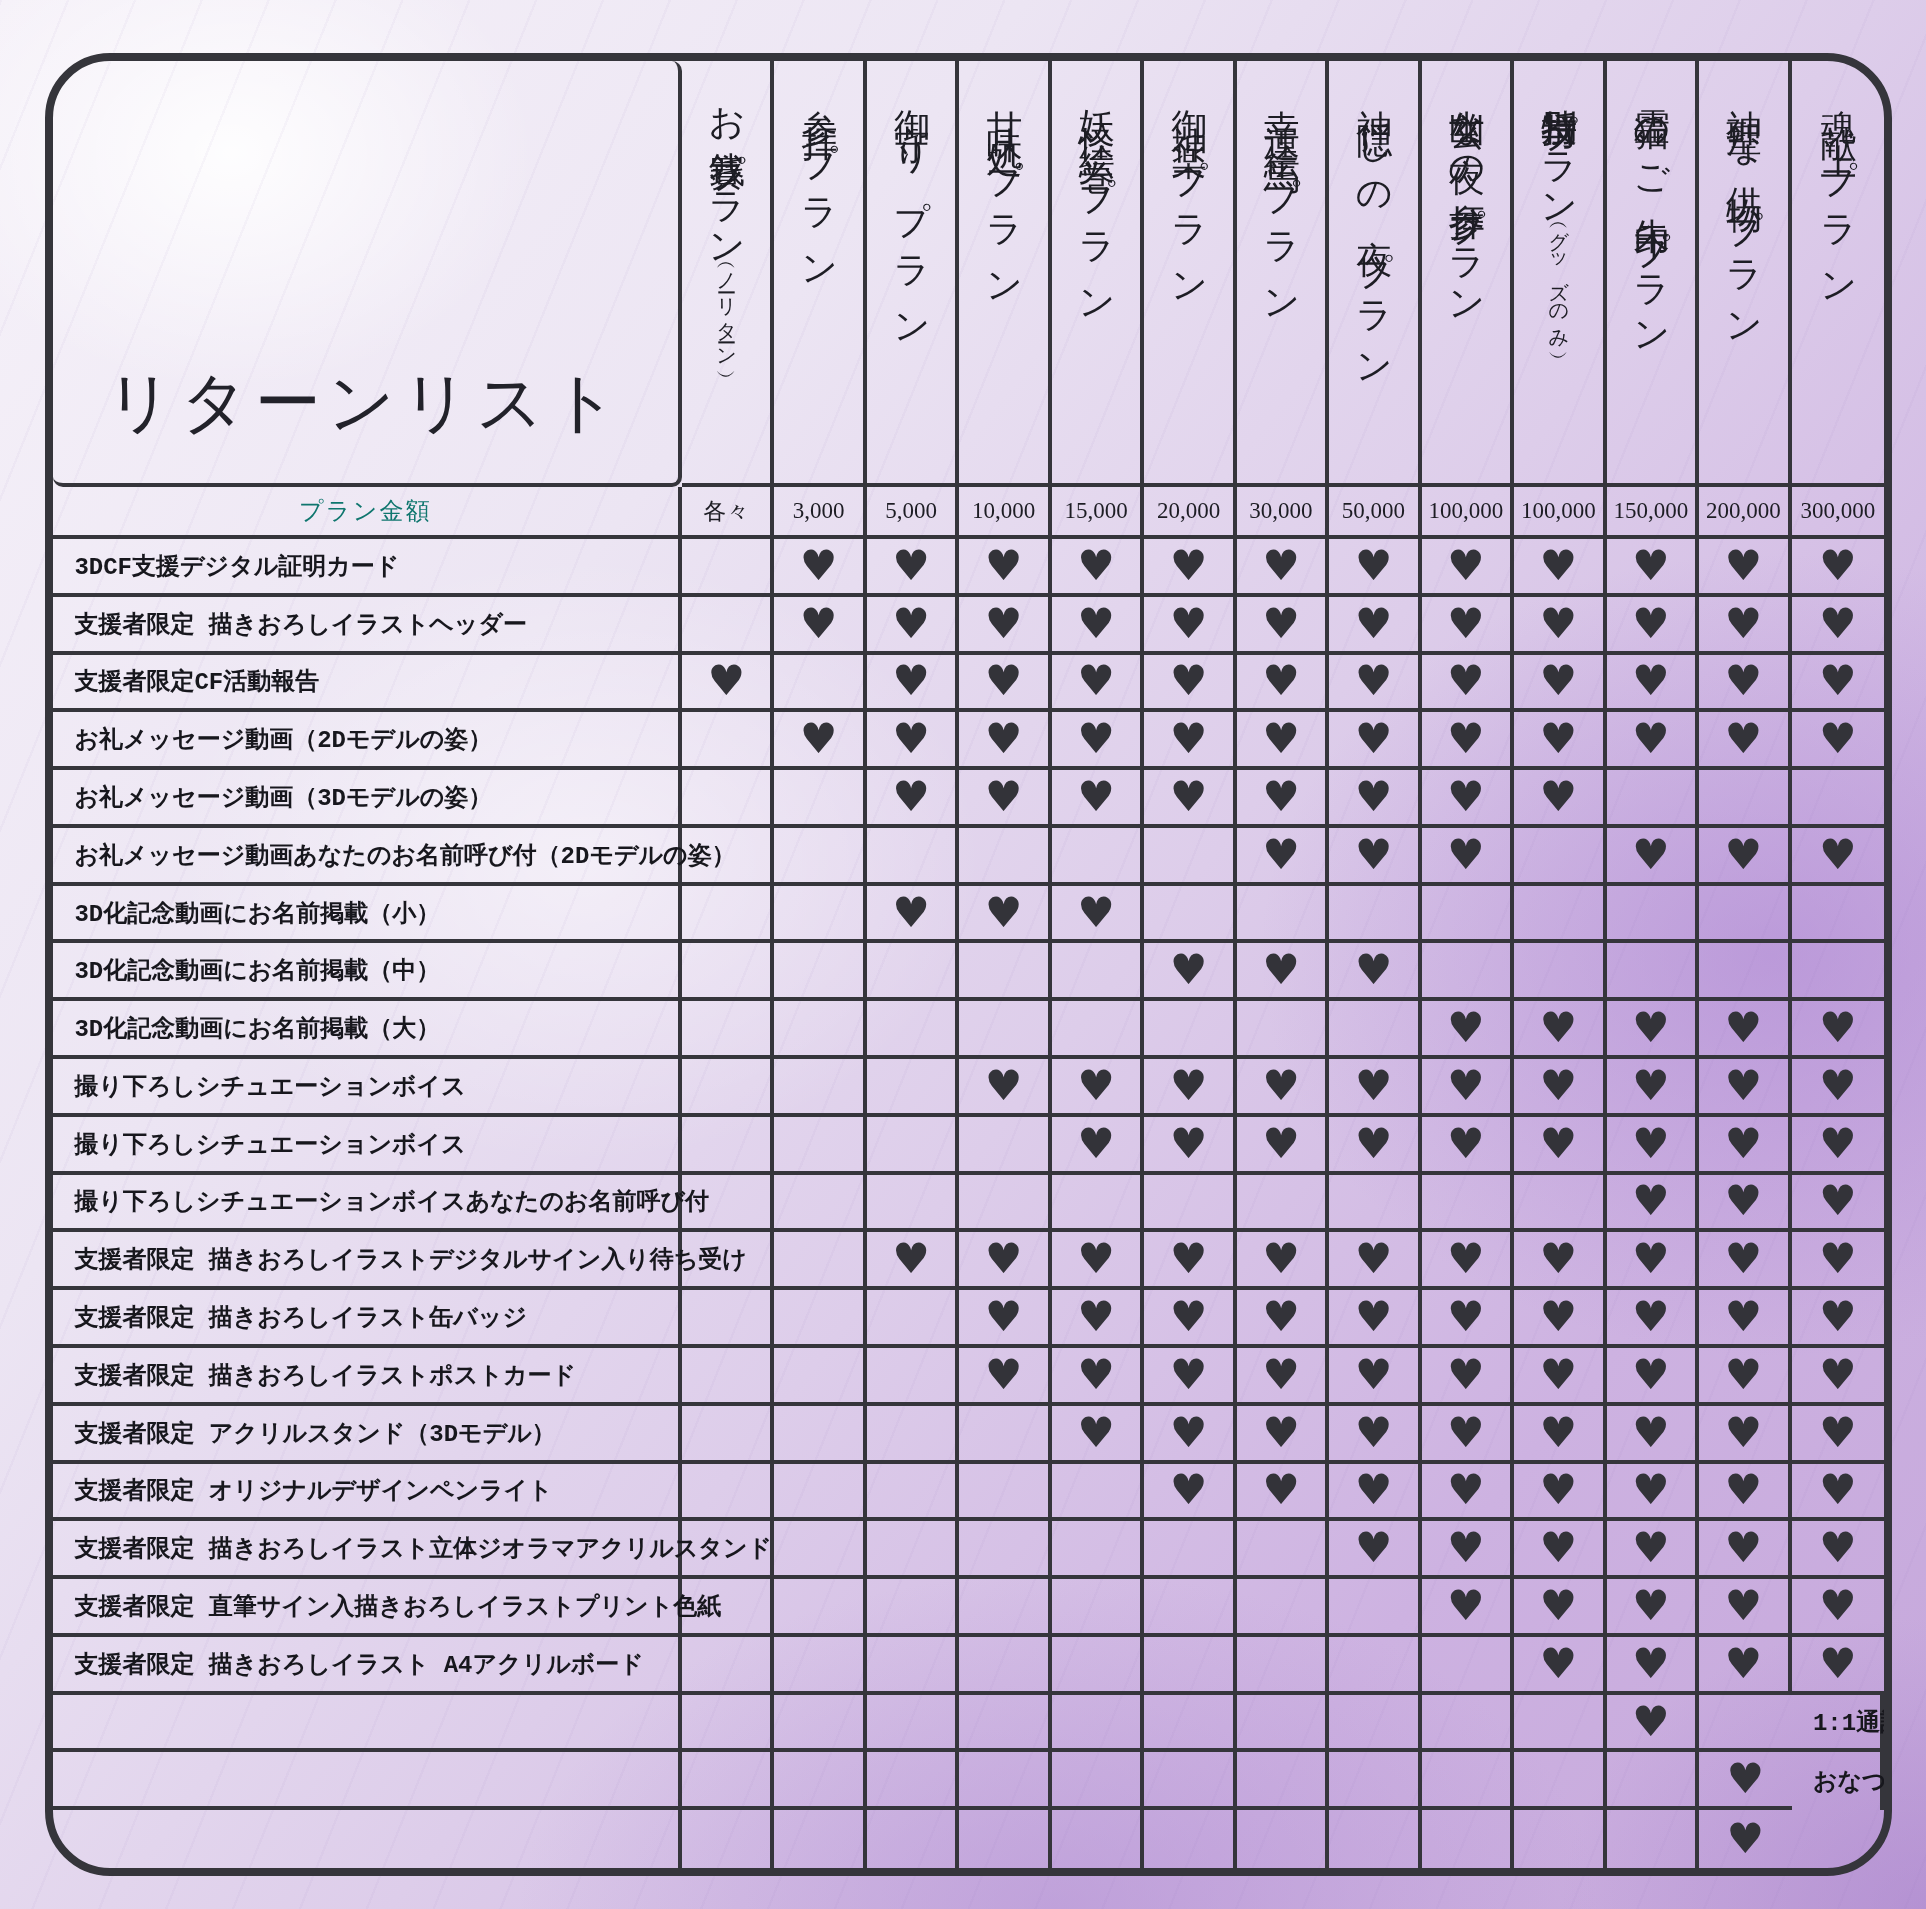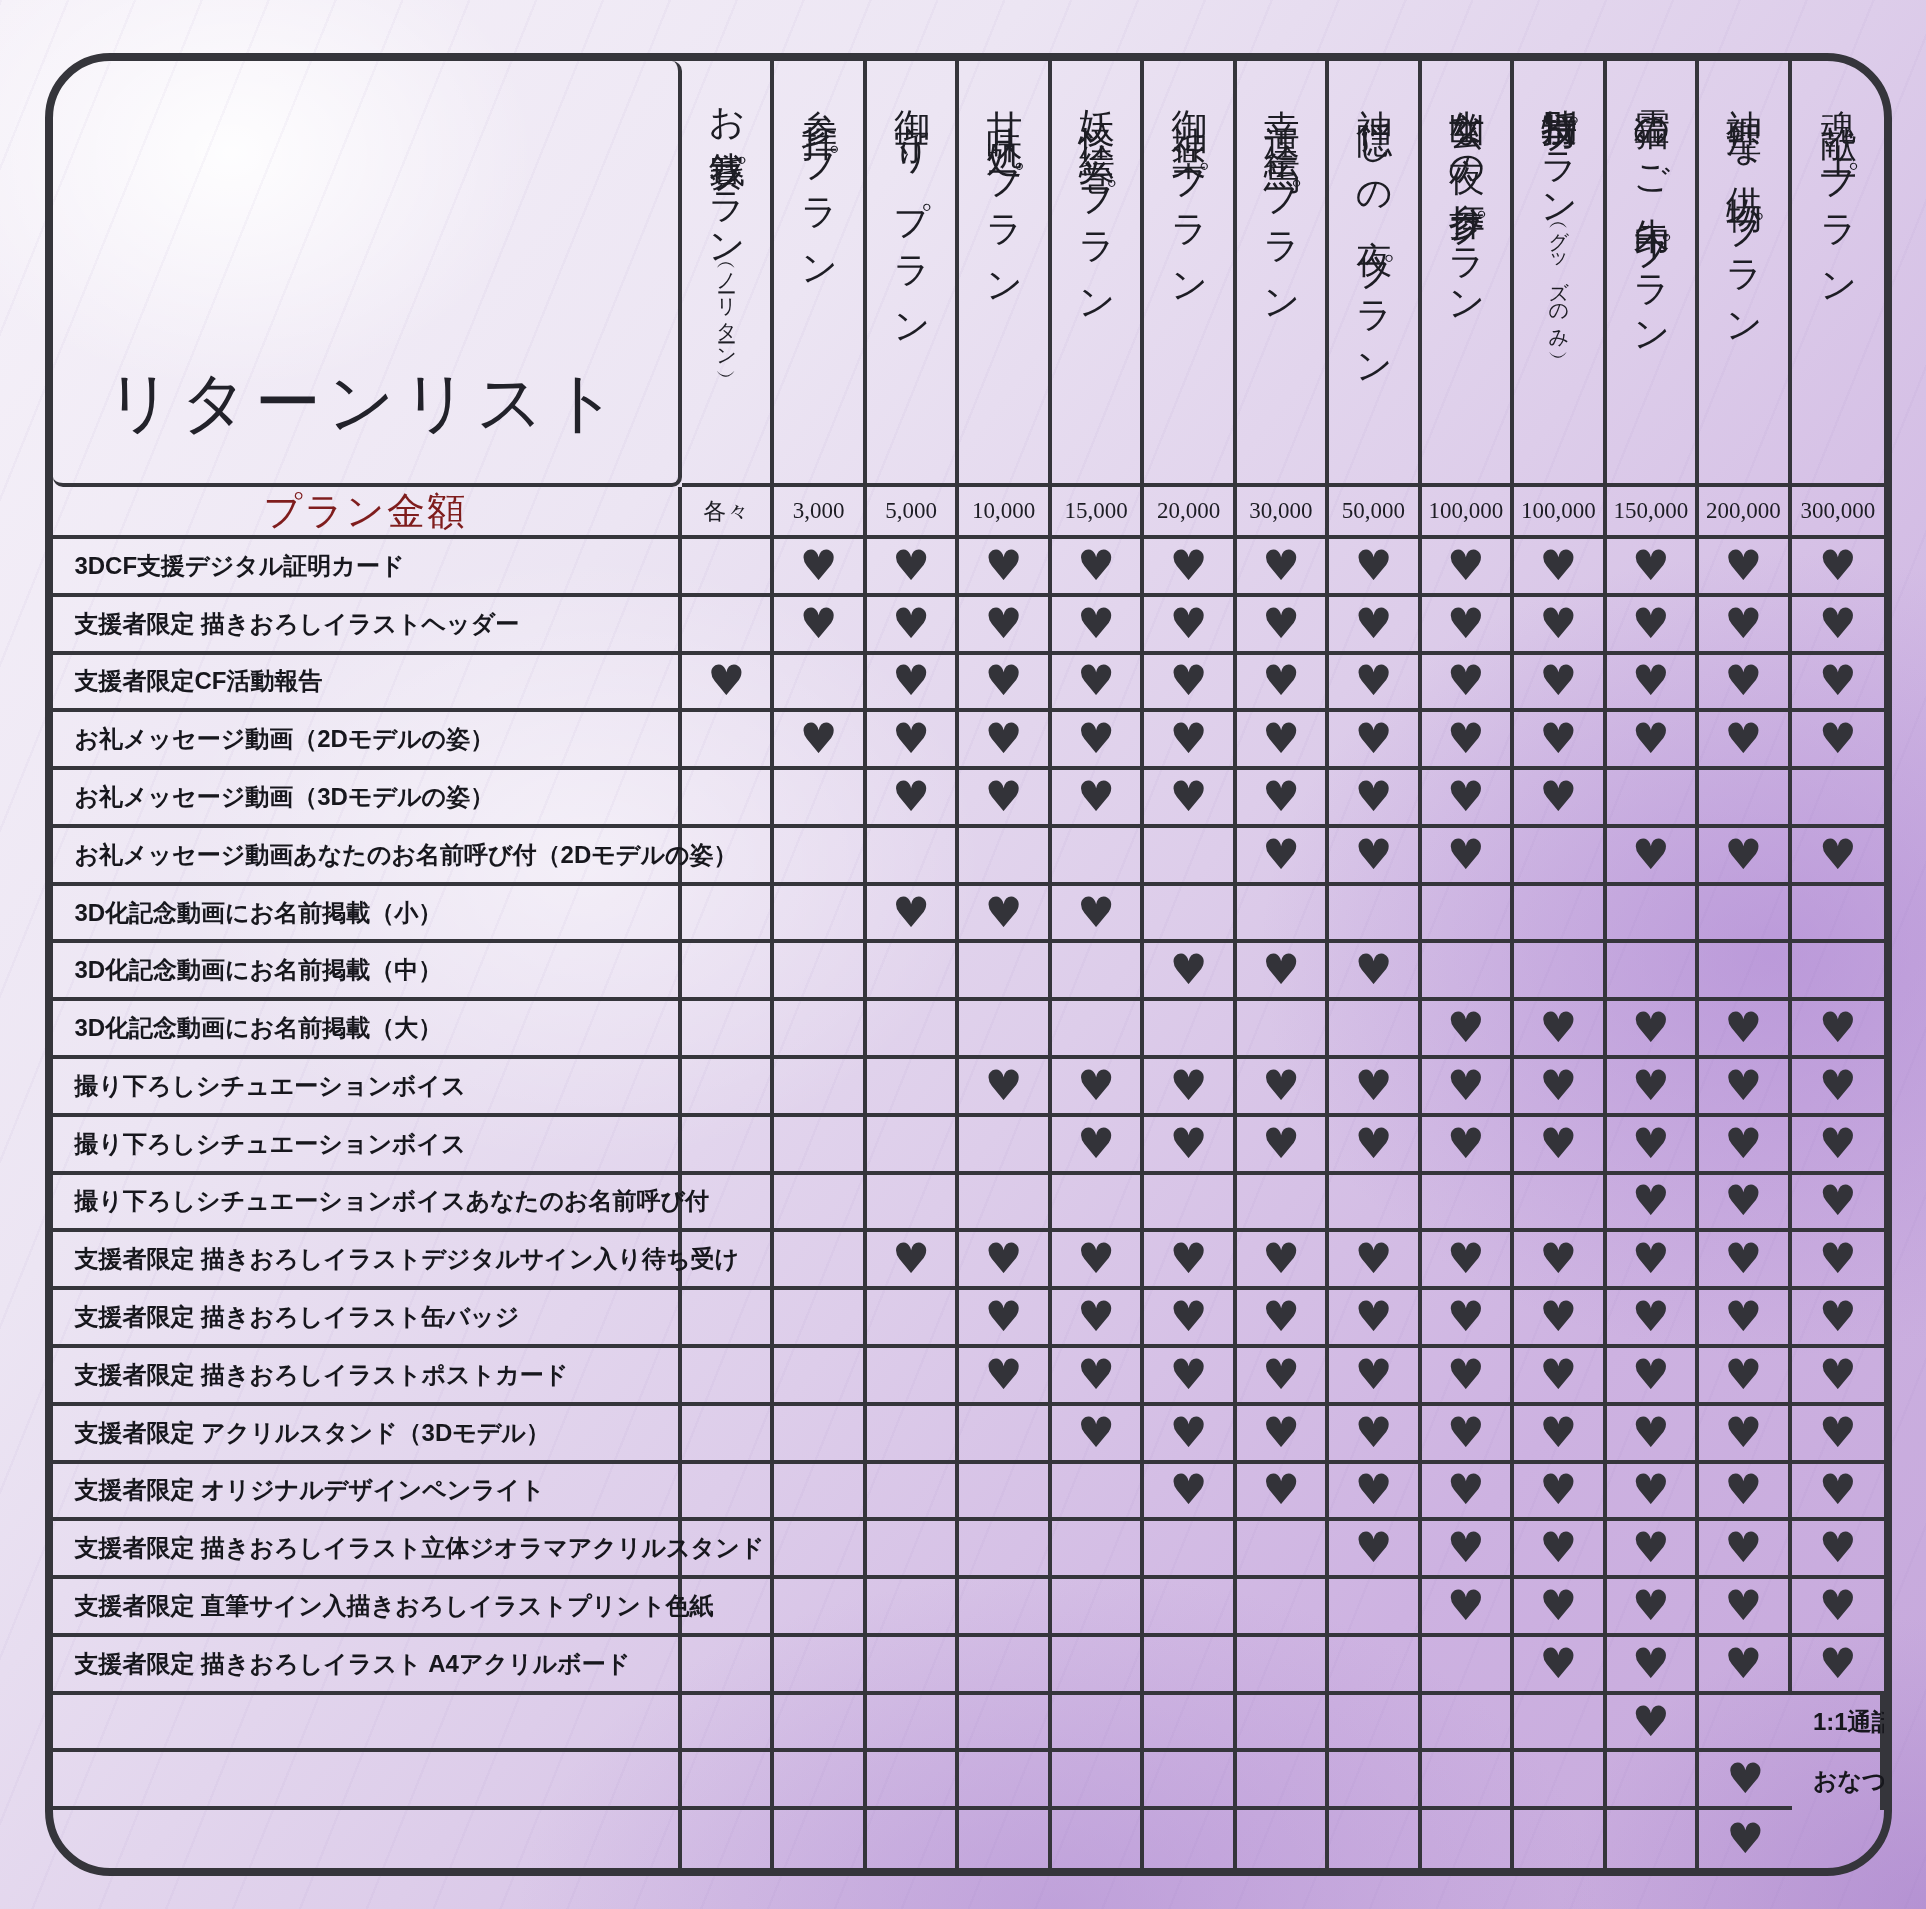--- a/index.html
+++ b/index.html
@@ -33,30 +33,31 @@
   }
   .head-cell{align-items:flex-start;justify-content:center;padding-top:20px;}
   .vtext{
     writing-mode:vertical-rl;text-orientation:mixed;
     font-family:"Liberation Serif","DejaVu Serif",serif;
     font-size:36px;line-height:1.1;color:#1d1d24;
   }
   .vsub{font-size:20px;letter-spacing:1.7px;margin-top:4.5px;}
   .price-label{
     font-family:Liberation Mono, monospace;
-    font-size:38px;color:#7f1d1d;letter-spacing:2.3px;
+    font-size:24px;color:#0f766e;letter-spacing:2.3px;
   }
   .price-cell{
     font-family:"Liberation Serif","DejaVu Serif",serif;
     font-size:23px;color:#1d1d24;white-space:nowrap;
   }
   .row-label{justify-content:flex-start;padding-left:21.4px;padding-right:6.8px;}
   .row-label-text{
     font-weight:700;font-size:24px;color:#17171d;letter-spacing:0;
     white-space:nowrap;
+    font-family:Liberation Mono, monospace;
   }
   .heart{
     font-family:"DejaVu Sans","Liberation Sans",sans-serif;
     font-size:42px;color:#333339;line-height:1;
   }
 </style>
 </head>
 <body>
 
 <div class="grid" id="grid">

